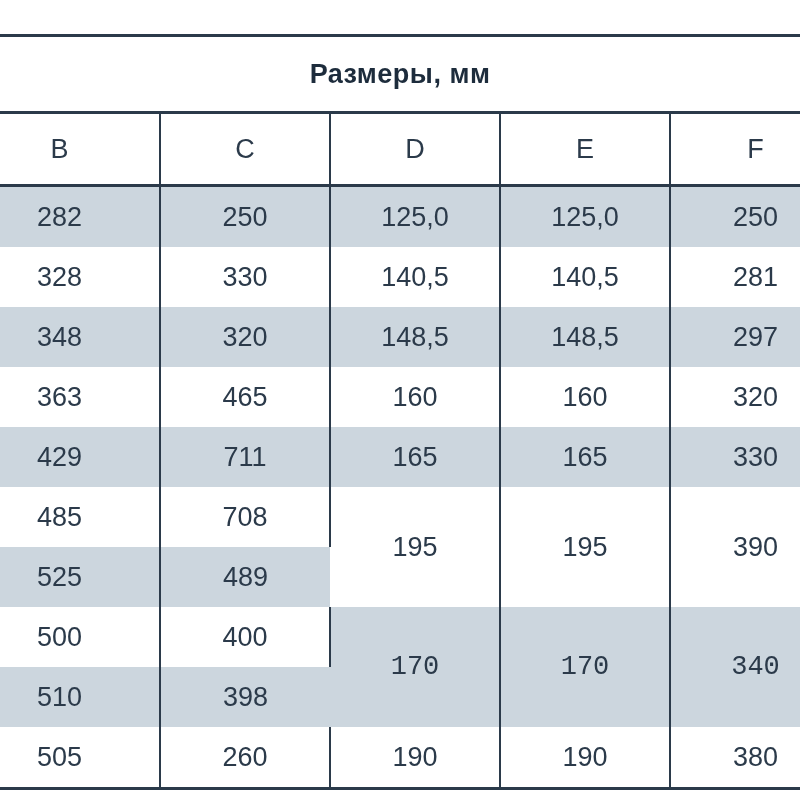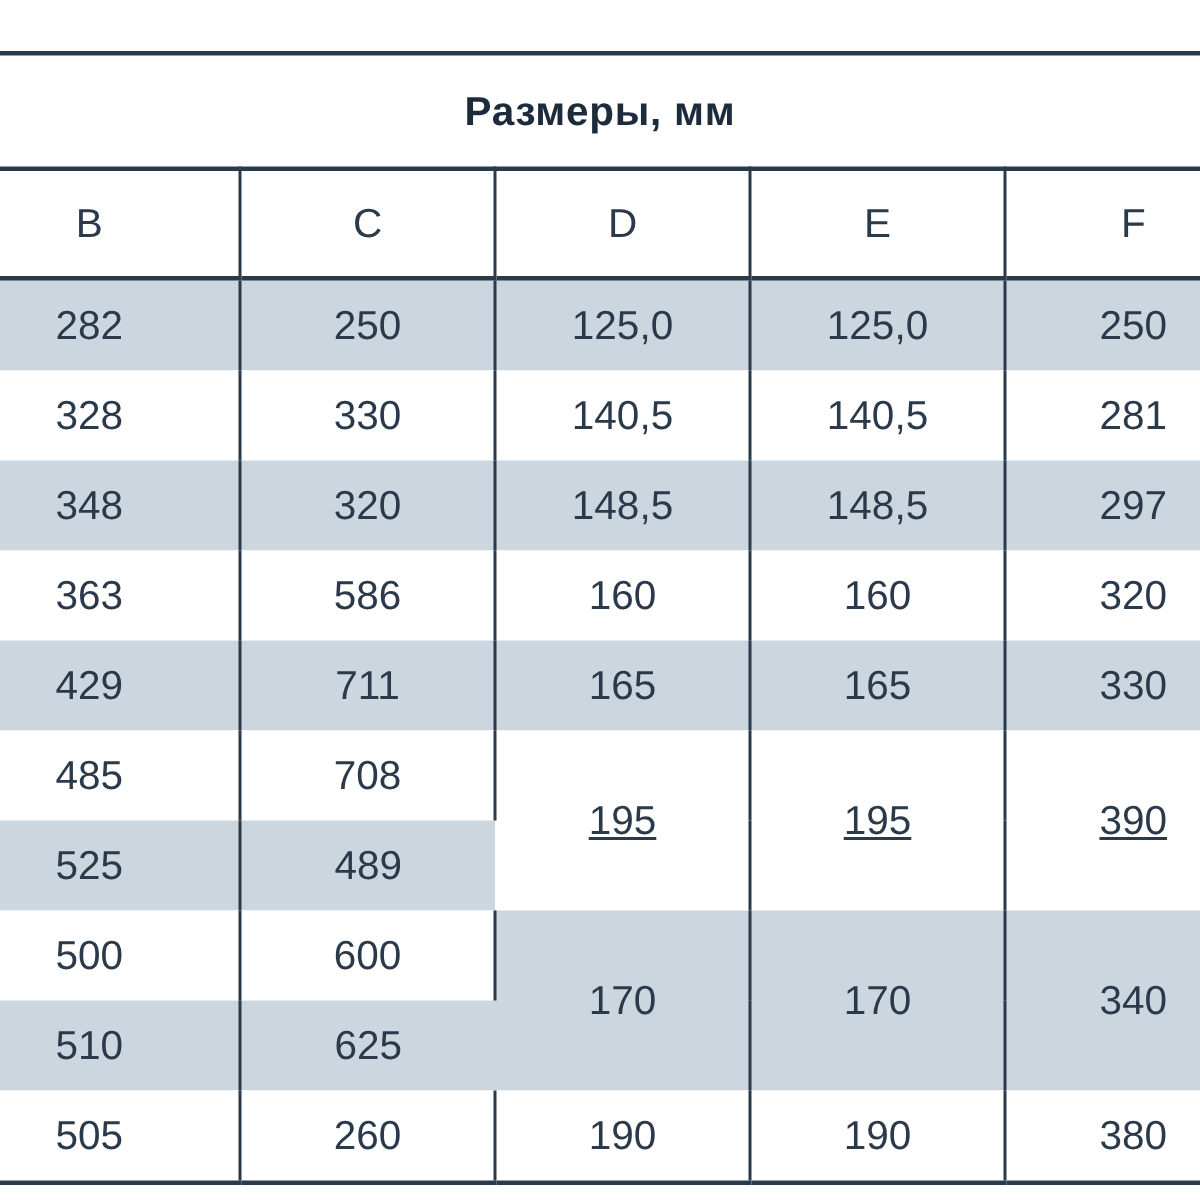--- a/index.html
+++ b/index.html
@@ -62,22 +62,22 @@
     font-size: 27px;
     color: #2b3a4a;
     text-align: center;
     vertical-align: middle;
     border-right: 2px solid #2b3a4a;
     border-bottom: none;
   }
   td.cell:last-child { border-right: none; }
   tr.shade td.cell { background: #ccd6de; }
   tr.plain td.cell { background: #ffffff; }
-  td.shade-cell { background: #ccd6de !important; }
-  td.plain-cell { background: #ffffff !important; text-decoration: underline; }
+  td.shade-cell { background: #ccd6de !important; font-family: Liberation Mono, monospace; }
+  td.plain-cell { background: #ffffff !important; }
 
   tr.last-row td.cell {
     border-bottom: 3px solid #2b3a4a;
   }
 </style>
 </head>
 <body>
 
 <div id="sheet">
 
@@ -122,21 +122,21 @@
       <tr class="shade">
         <td class="cell">348</td>
         <td class="cell">320</td>
         <td class="cell">148,5</td>
         <td class="cell">148,5</td>
         <td class="cell">297</td>
       </tr>
 
       <tr class="plain">
         <td class="cell">363</td>
-        <td class="cell">586</td>
+        <td class="cell">465</td>
         <td class="cell">160</td>
         <td class="cell">160</td>
         <td class="cell">320</td>
       </tr>
 
       <tr class="shade">
         <td class="cell">429</td>
         <td class="cell">711</td>
         <td class="cell">165</td>
         <td class="cell">165</td>
@@ -151,29 +151,29 @@
         <td class="cell plain-cell" rowspan="2">390</td>
       </tr>
 
       <tr class="shade">
         <td class="cell">525</td>
         <td class="cell">489</td>
       </tr>
 
       <tr class="plain">
         <td class="cell">500</td>
-        <td class="cell">600</td>
+        <td class="cell">400</td>
         <td class="cell shade-cell" rowspan="2">170</td>
         <td class="cell shade-cell" rowspan="2">170</td>
         <td class="cell shade-cell" rowspan="2">340</td>
       </tr>
 
       <tr class="shade">
         <td class="cell">510</td>
-        <td class="cell">625</td>
+        <td class="cell">398</td>
       </tr>
 
       <tr class="plain last-row">
         <td class="cell">505</td>
         <td class="cell">260</td>
         <td class="cell">190</td>
         <td class="cell">190</td>
         <td class="cell">380</td>
       </tr>
 

